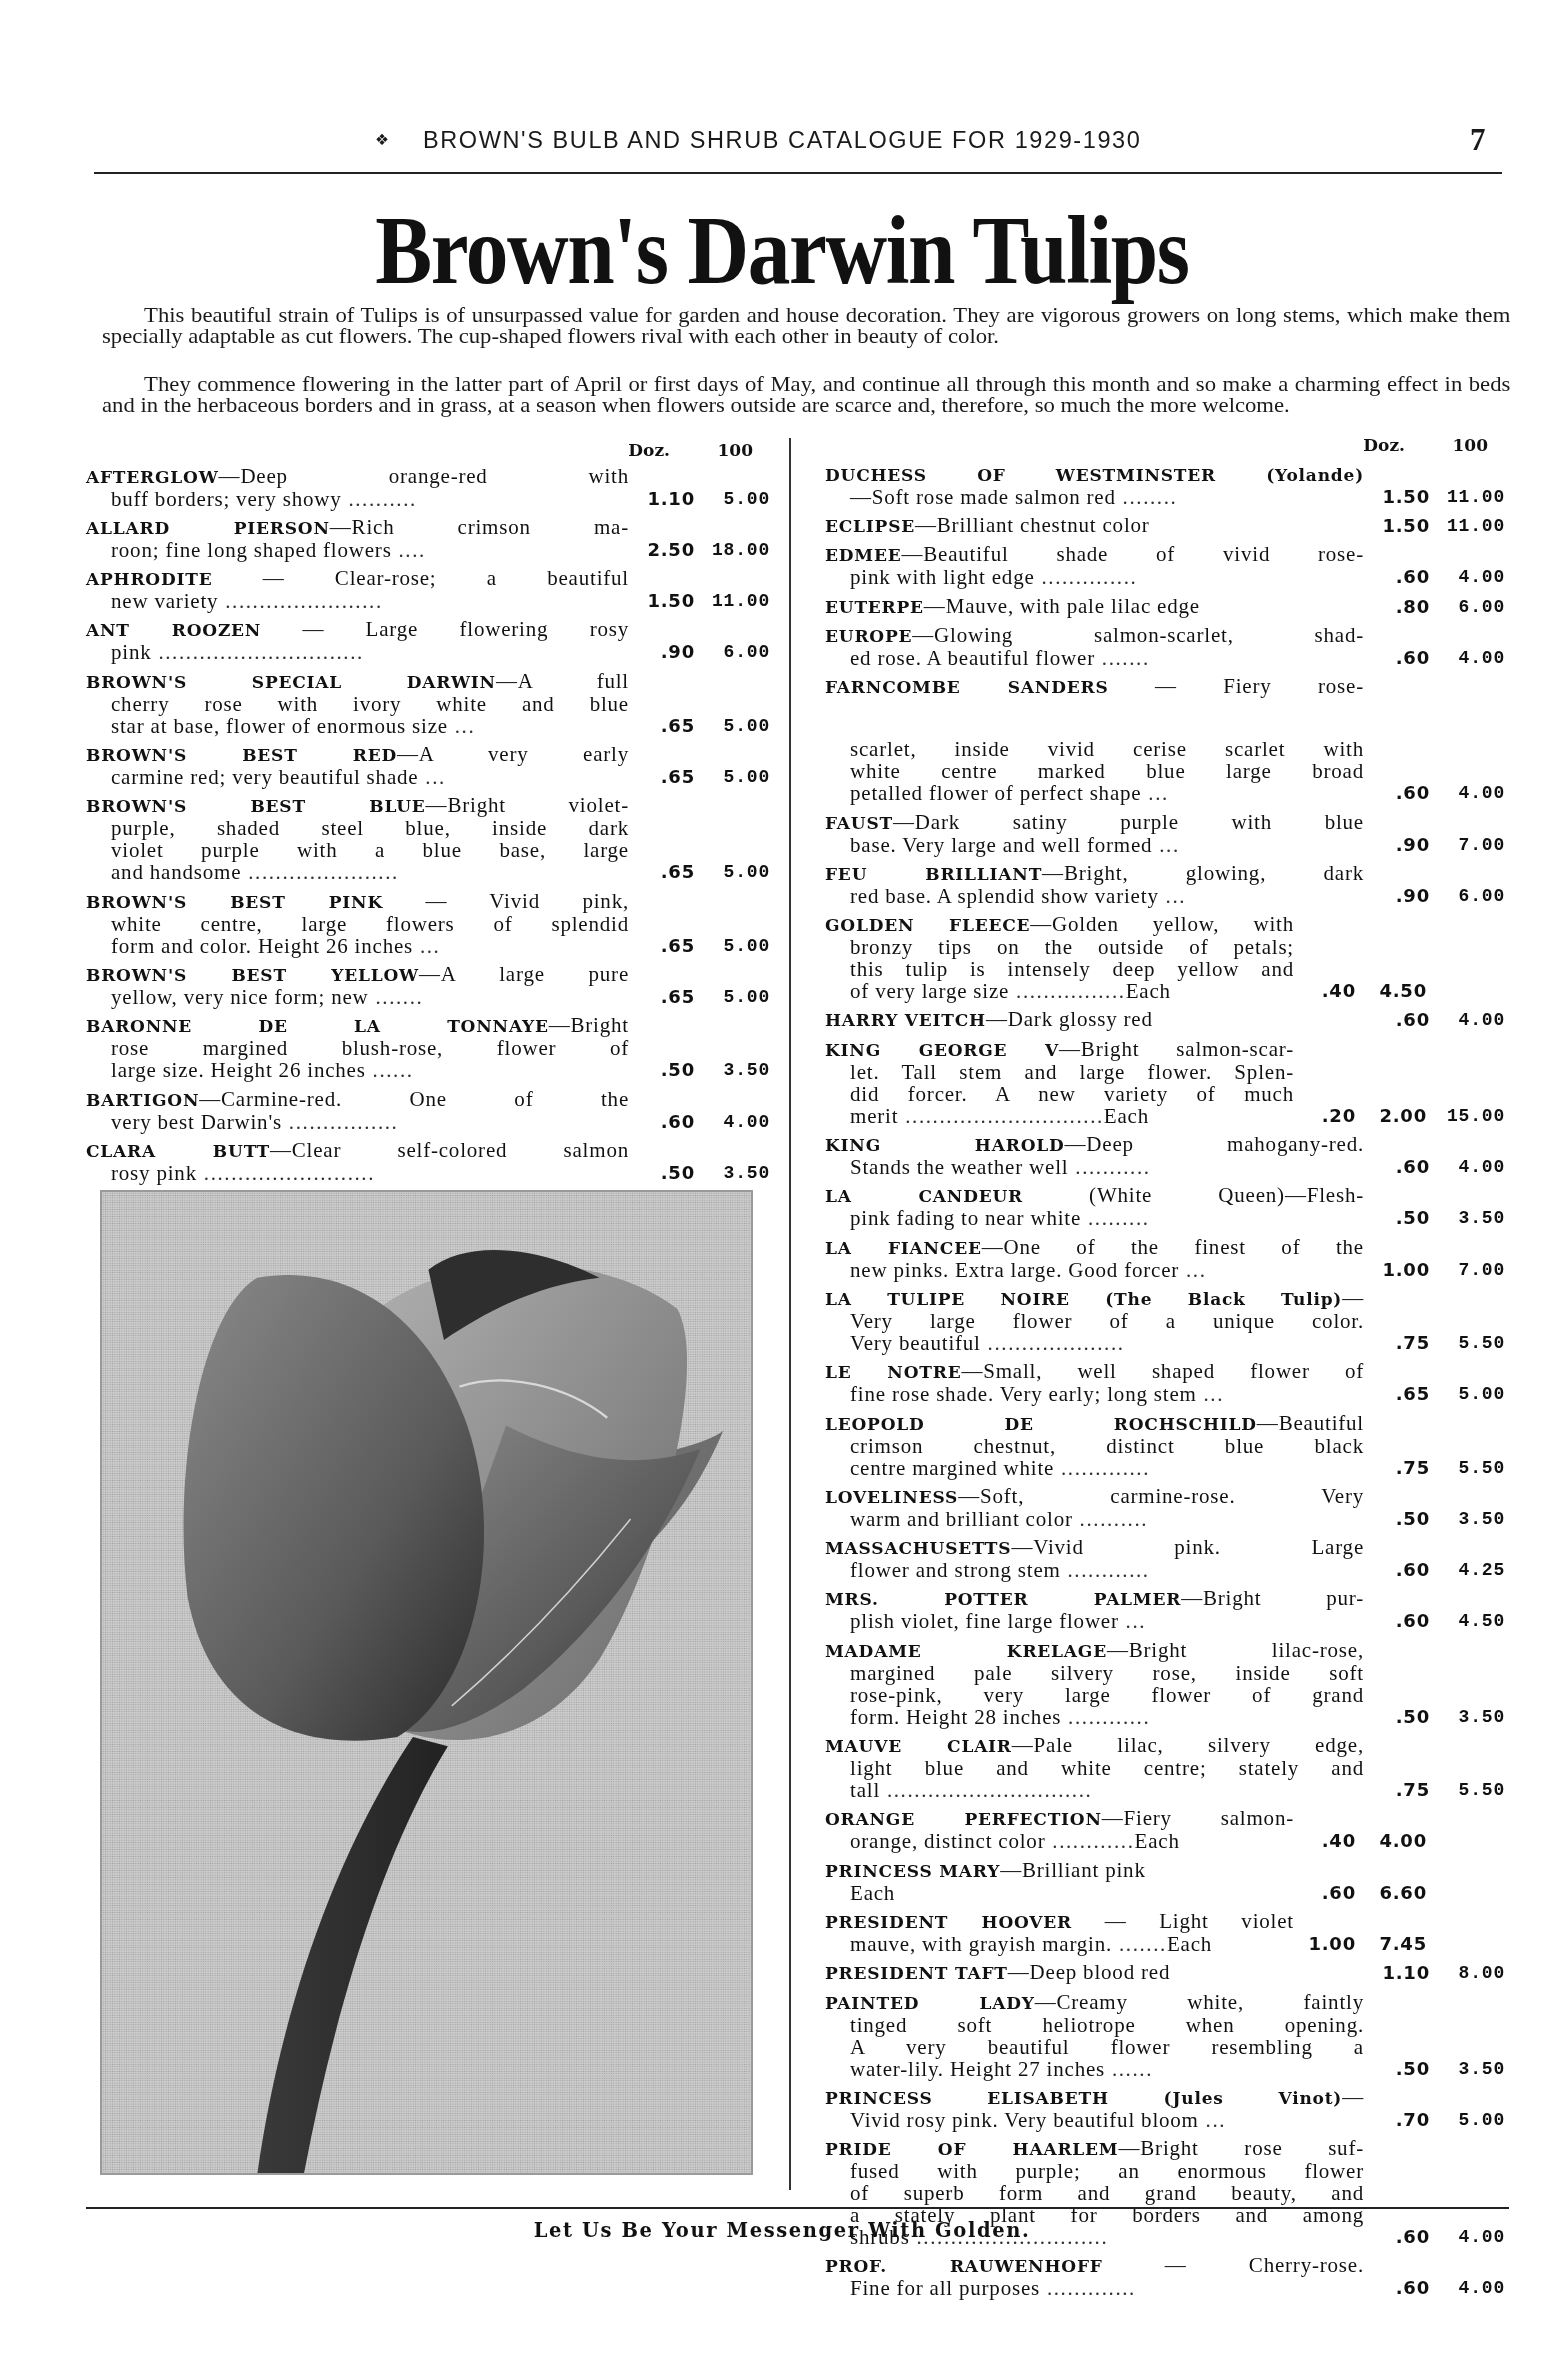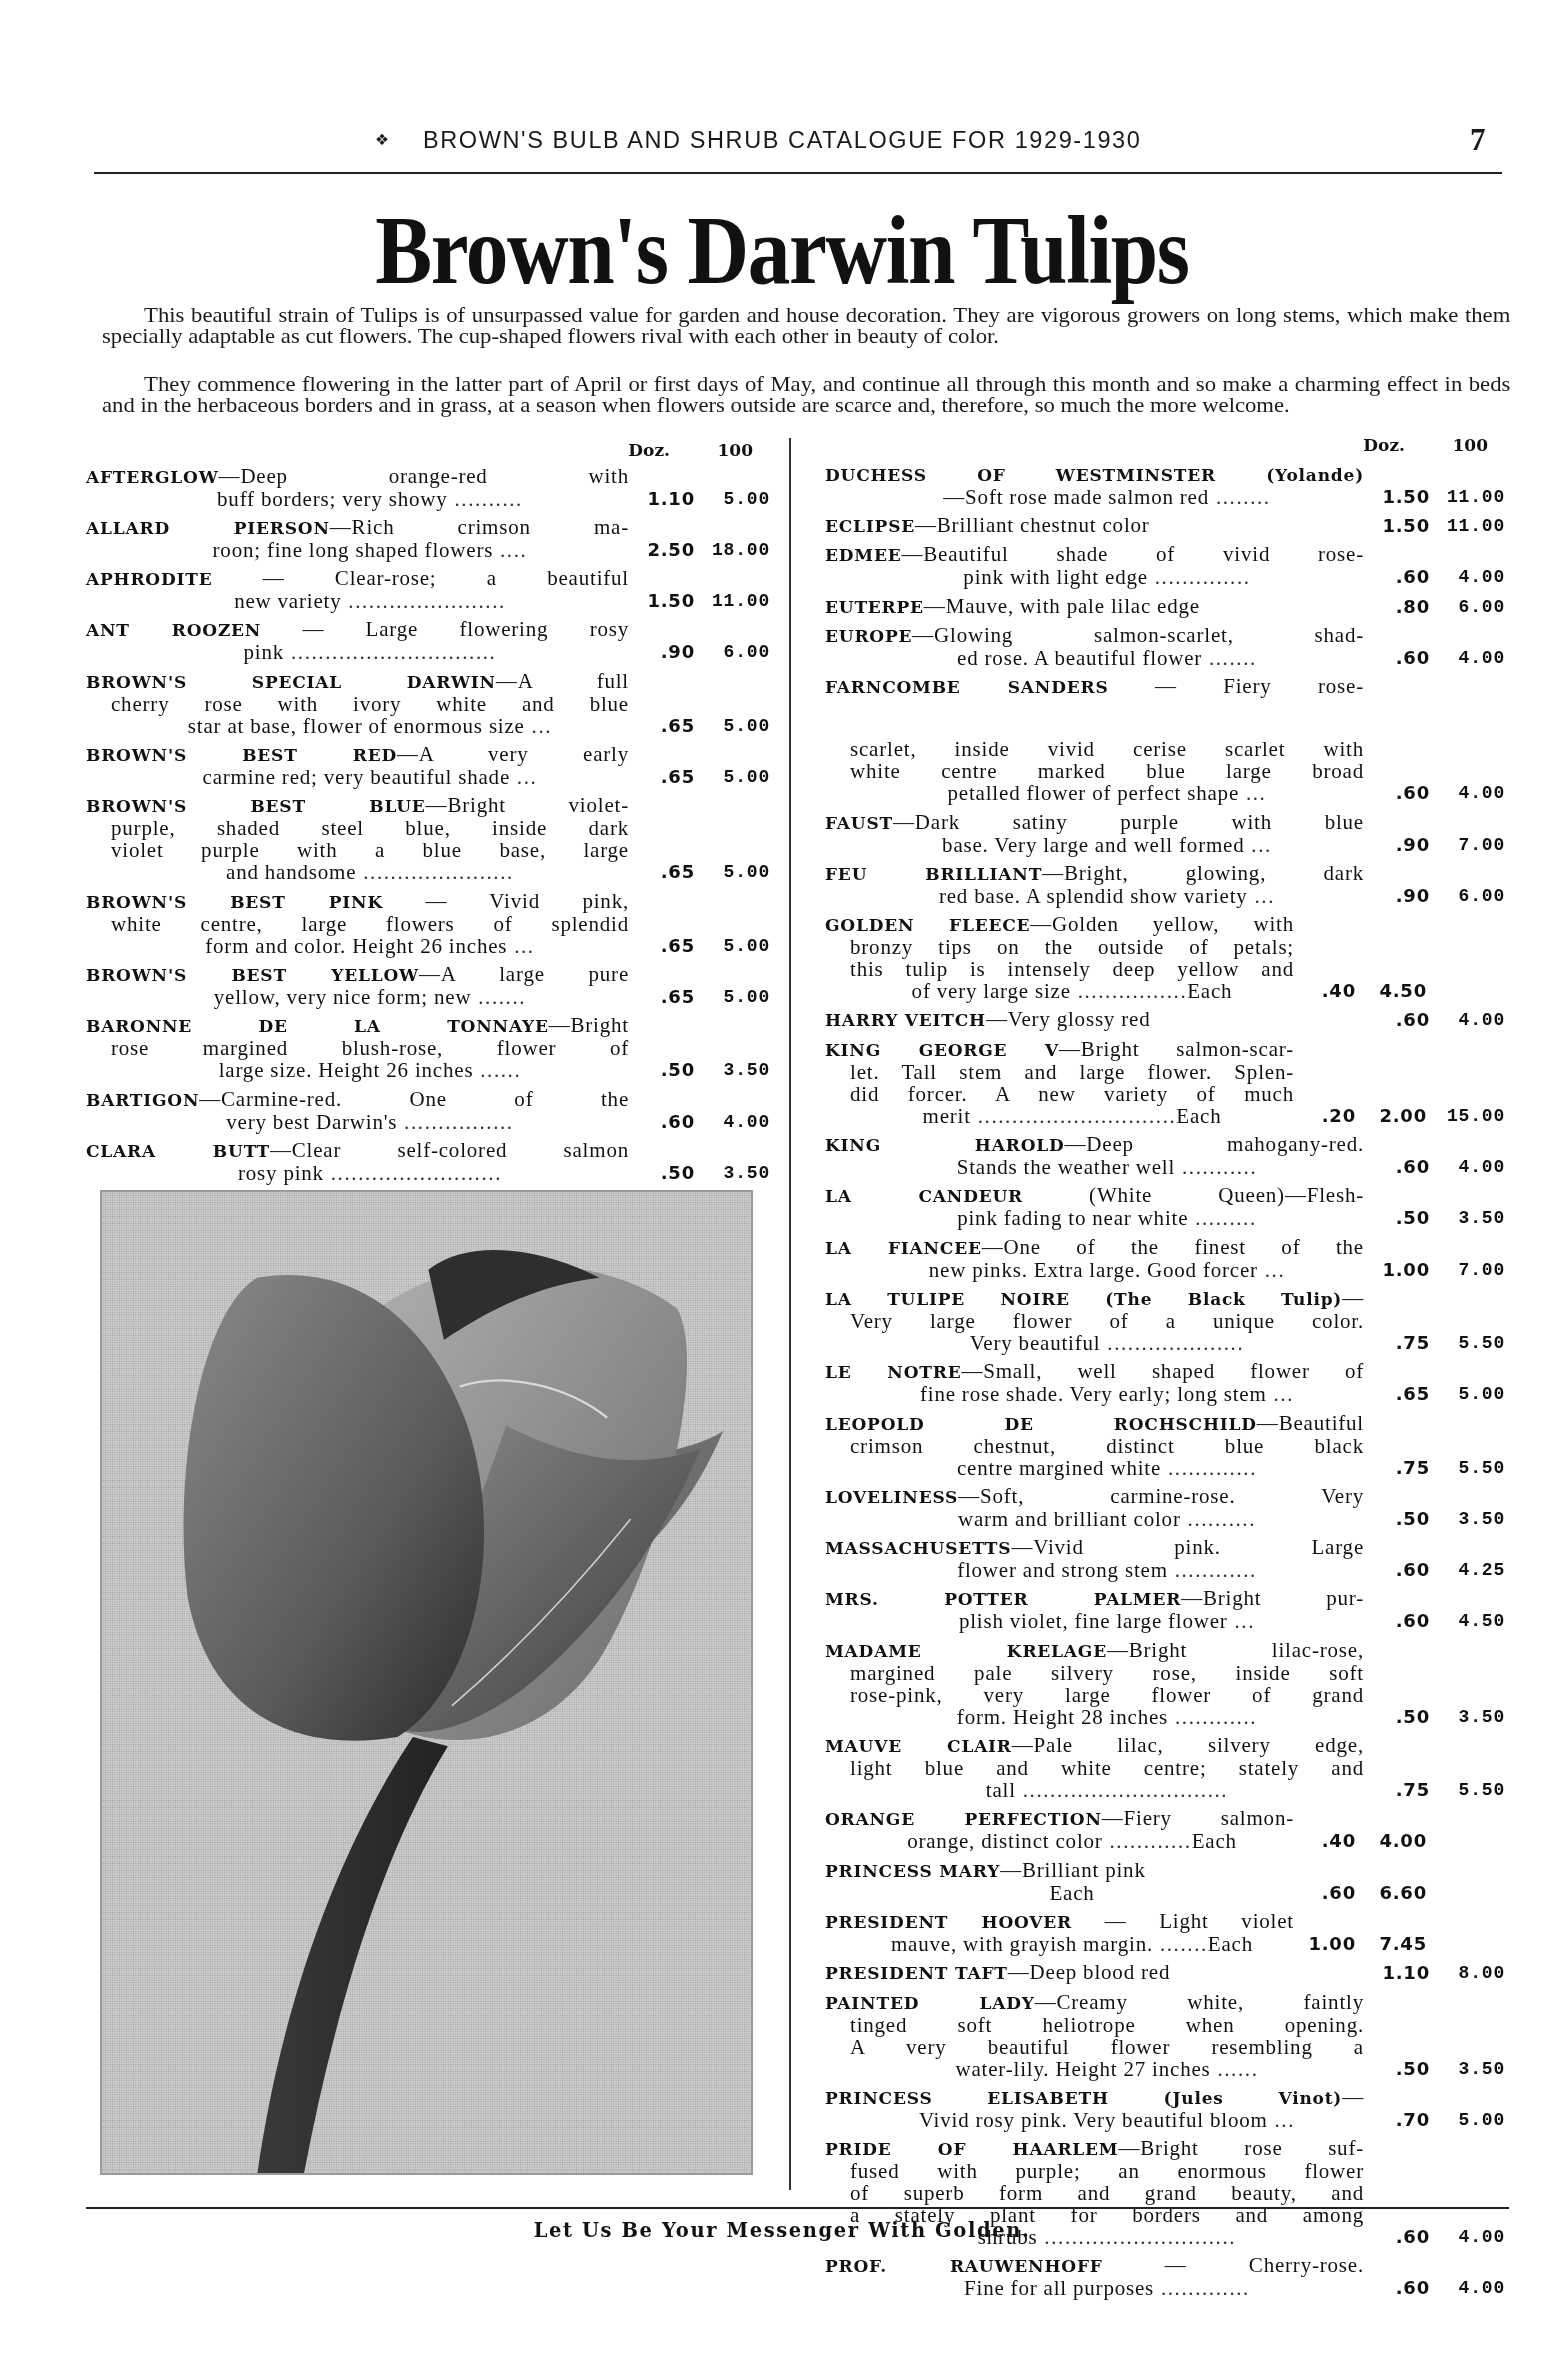--- a/index.html
+++ b/index.html
@@ -37,21 +37,21 @@
     .col.right { left: 825px; width: 680px; }
 
     .col-head { position: relative; height: 26.6px; font-family: "DejaVu Serif", serif; font-weight: bold; font-size: 17px; }
     .col-head .h-doz { position: absolute; right: 100px; top: 1.6px; }
     .col-head .h-100 { position: absolute; right: 17px; top: 1.6px; }
     .col.right .col-head { height: 7.8px; top: -4.7px; }
 
     .entry { position: relative; font-family: "Liberation Serif", serif; font-size: 21px; line-height: 22px; margin-bottom: 6.3px; padding-right: 141px; letter-spacing: 0.8px; }
     .entry .name { font-family: "DejaVu Serif", serif; font-weight: 900; font-size: 17px; letter-spacing: 0.8px; }
     .entry .desc { }
-    .entry .lastline { display: block; padding-left: 25px; position: relative; text-align: center; }
+    .entry .lastline { display: block; padding-left: 25px; position: relative; }
     .entry .line { display: block; padding-left: 25px; }
     .entry .first { display: block; text-align: justify; text-align-last: justify; }
     .entry .dots { display: inline; letter-spacing: 1.6px; color: #333; }
     .entry .each { }
     .price {
       position: absolute; bottom: 0; font-family: "DejaVu Sans", sans-serif; font-weight: bold;
       font-size: 18px; line-height: 22px; text-align: right;
     }
     .price.doz { right: 75px; width: 63px; }
     .price.hund { right: 0; width: 70px; font-family: Liberation Mono, monospace; }
@@ -230,21 +230,21 @@
       </div>
       <div class="entry" style="padding-right: 211px;">
         <span class="first"><span class="name">GOLDEN FLEECE</span><span class="desc">—Golden yellow, with</span></span>
         <span class="line" style="text-align: justify; text-align-last: justify;">bronzy tips on the outside of petals;</span>
         <span class="line" style="text-align: justify; text-align-last: justify;">this tulip is intensely deep yellow and</span>
         <span class="lastline"><span>of very large size</span><span class="dots"> ................</span><span class="each">Each</span></span>
         <span class="price each-val" style="right: 149px;">.40</span>
         <span class="price doz" style="right: 78px;">4.50</span>
       </div>
       <div class="entry">
-        <span class="first" style="text-align-last: left;"><span class="name">HARRY VEITCH</span><span class="desc">—Very glossy red</span><span class="dots"></span></span>
+        <span class="first" style="text-align-last: left;"><span class="name">HARRY VEITCH</span><span class="desc">—Dark glossy red</span><span class="dots"></span></span>
         <span class="price doz">.60</span>
         <span class="price hund">4.00</span>
       </div>
       <div class="entry" style="padding-right: 211px;">
         <span class="first"><span class="name">KING GEORGE V</span><span class="desc">—Bright salmon-scar-</span></span>
         <span class="line" style="text-align: justify; text-align-last: justify;">let. Tall stem and large flower. Splen-</span>
         <span class="line" style="text-align: justify; text-align-last: justify;">did forcer. A new variety of much</span>
         <span class="lastline"><span>merit</span><span class="dots"> .............................</span><span class="each">Each</span></span>
         <span class="price each-val" style="right: 149px;">.20</span>
         <span class="price doz" style="right: 78px;">2.00</span>

